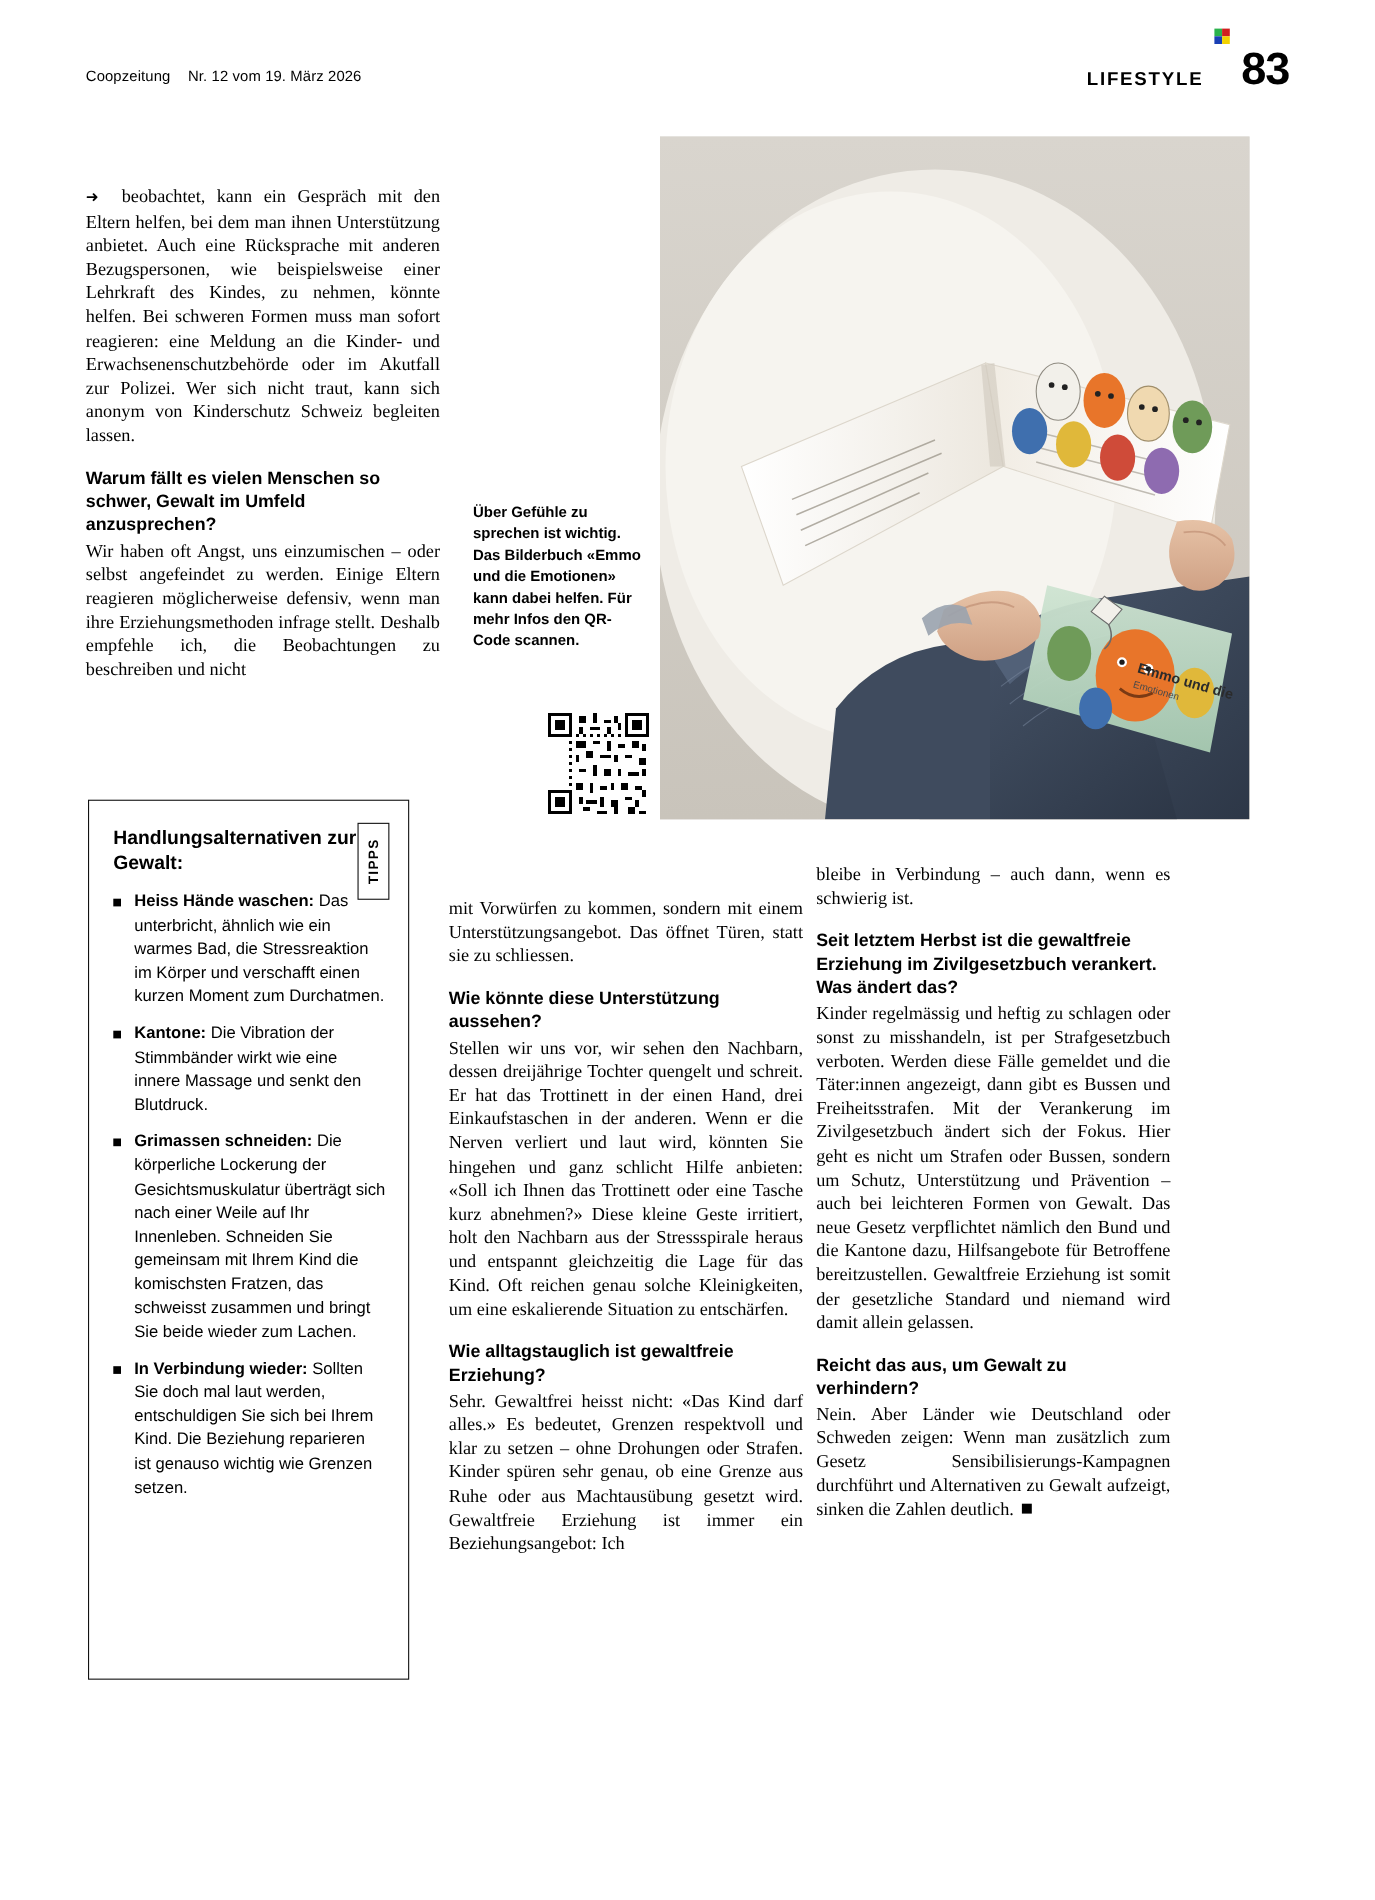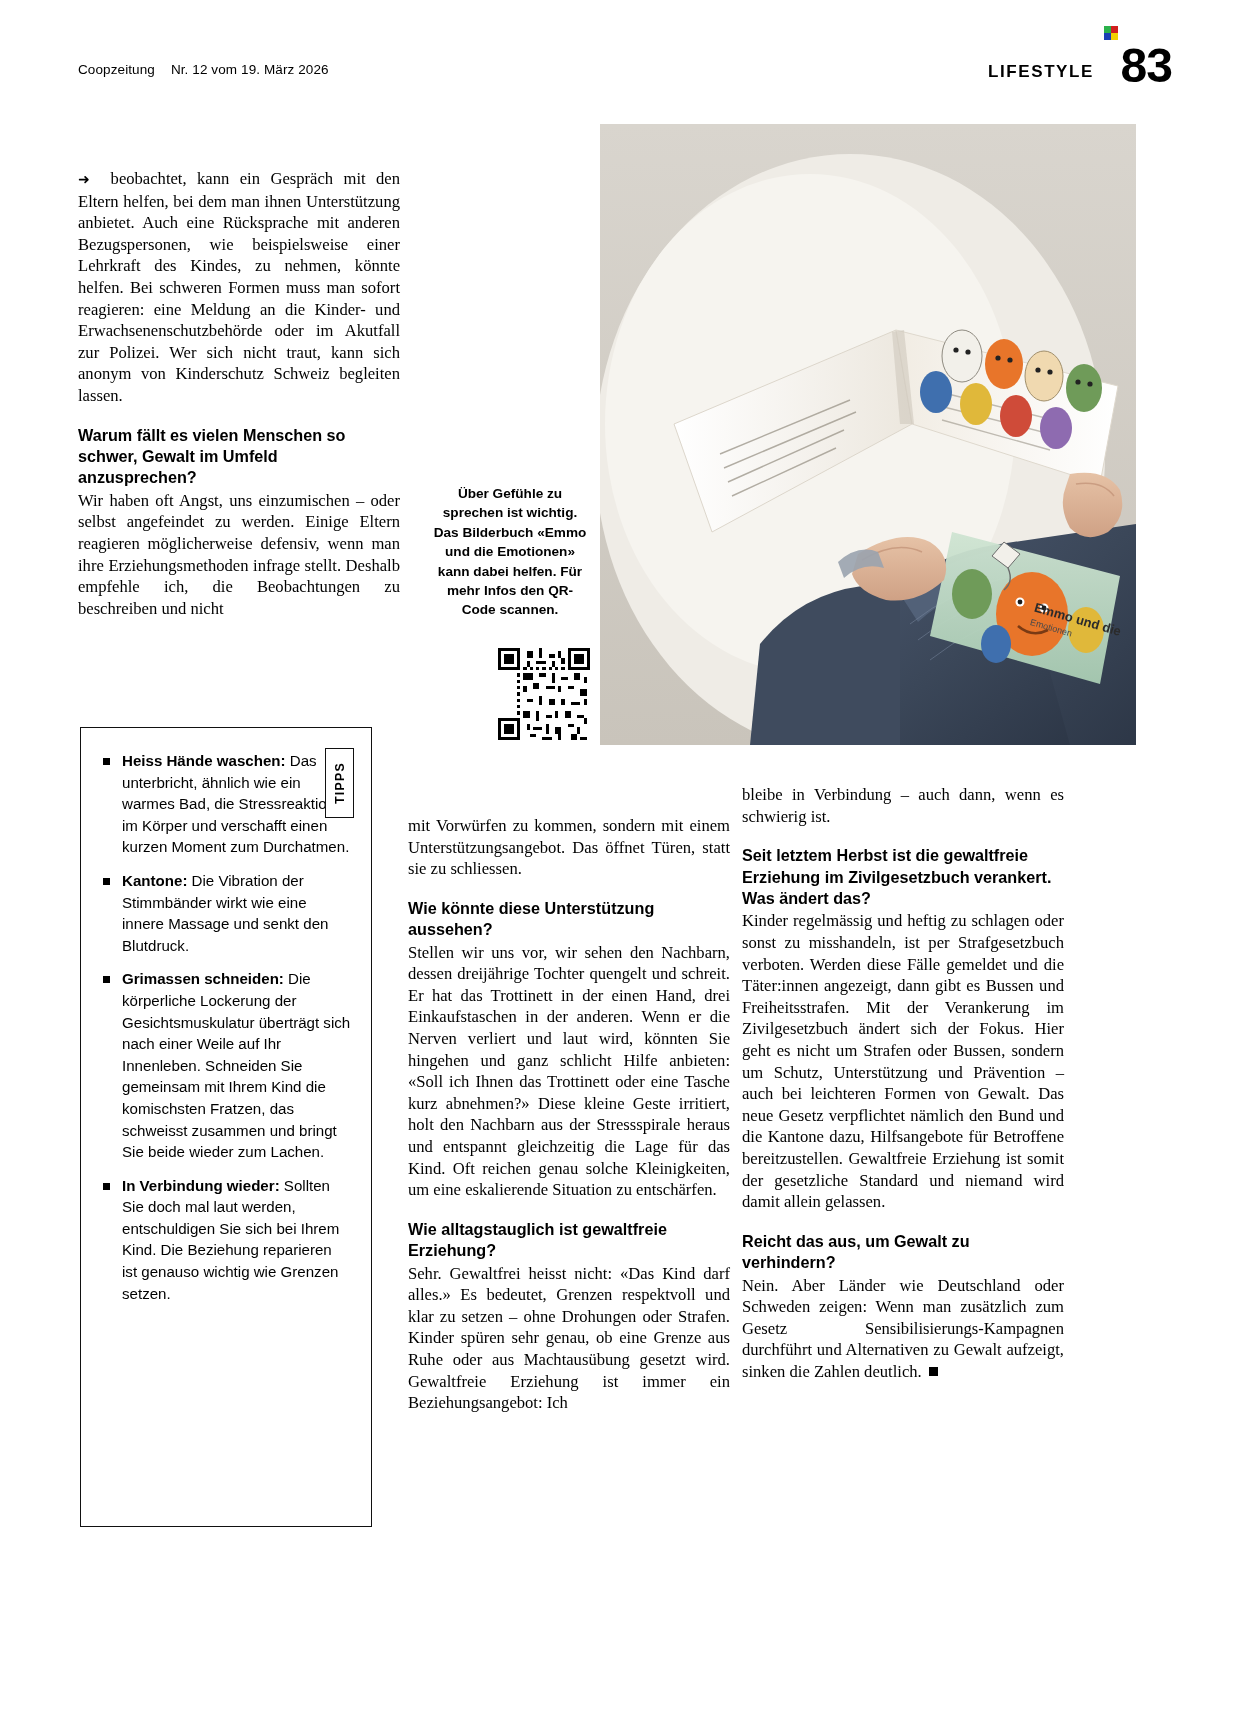--- a/index.html
+++ b/index.html
@@ -17,21 +17,21 @@
 
   
   .masthead{position:absolute;left:78px;top:62px;font-size:13.5px;
     font-family:"Liberation Sans",sans-serif;letter-spacing:.1px;white-space:nowrap;}
   .masthead .brand{font-weight:normal;}
   .masthead .issue{font-weight:normal;margin-left:16px;}
   .section-label{position:absolute;right:156px;top:62px;
     font-family:"Liberation Sans",sans-serif;font-weight:bold;font-size:17px;
     letter-spacing:1.6px;}
   .folio{position:absolute;right:78px;top:42px;
-    font-family:"Liberation Sans",sans-serif;font-weight:bold;font-size:48px;
+    font-family:"Liberation Sans",sans-serif;font-weight:bold;font-size:41px;
     letter-spacing:-1px;line-height:1;}
 
   
   .serif-col{font-family:"Liberation Serif",serif;font-size:16.6px;line-height:21.6px;
     text-align:justify;hyphens:auto;-webkit-hyphens:auto;}
   .serif-col p{margin:0 0 0 0;}
   .qhead{font-family:"Liberation Sans",sans-serif;font-weight:bold;
     font-size:16.2px;line-height:21.4px;text-align:left;margin:18px 0 1px 0;}
   .arrow{font-family:"Liberation Sans",sans-serif;font-size:14px;}
 
@@ -39,21 +39,21 @@
   #col-left-top{position:absolute;left:78px;top:168px;width:322px;}
 
   
   .photo{position:absolute;left:600px;top:124px;width:536px;height:621px;
     overflow:hidden;background:#d8d4cd;}
   .photo svg{display:block;width:100%;height:100%;}
 
   
   .caption{position:absolute;left:430px;top:456px;width:160px;
     font-family:"Liberation Sans",sans-serif;font-weight:bold;
-    font-size:13.6px;line-height:19.4px;text-align:center;margin-top:28px;}
+    font-size:13.6px;line-height:19.4px;text-align:left;}
   .qr{position:absolute;left:498px;top:648px;width:92px;height:92px;}
   .qr svg{display:block;width:100%;height:100%;}
 
   
   .tipsbox{position:absolute;left:80px;top:727px;width:248px;min-height:750px;
     border:1.6px solid #111;padding:22px 20px 26px 22px;box-sizing:content-box;
     font-family:"Liberation Sans",sans-serif;}
   .tips-title{font-weight:bold;font-size:17.6px;line-height:23px;margin-bottom:13px;}
   .tips-list{list-style:none;margin:0;padding:0;}
   .tips-list li{position:relative;padding-left:19px;margin-bottom:12px;
@@ -294,20 +294,21 @@
           <rect x="14" y="28" width="3" height="1"></rect>
         <rect x="19" y="27" width="1" height="2"></rect>
           <rect x="23" y="27" width="2" height="2"></rect>
         <rect x="27" y="22" width="1" height="2"></rect>
           <rect x="26" y="28" width="2" height="1"></rect>
       </g>
     </svg>
   </div>
 
   <div class="tipsbox">
+    <div class="tips-title">Handlungsalternativen zur Gewalt:</div>
     <ul class="tips-list">
       <li><span class="lead">Heiss Hände waschen:</span><span> Das unterbricht, ähnlich wie ein warmes Bad, die Stressreaktion im Körper und verschafft einen kurzen Moment zum Durchatmen.</span></li>
       <li><span class="lead">Kantone:</span><span> Die Vibration der Stimmbänder wirkt wie eine innere Massage und senkt den Blutdruck.</span></li>
       <li><span class="lead">Grimassen schneiden:</span><span> Die körperliche Lockerung der Gesichtsmuskulatur überträgt sich nach einer Weile auf Ihr Innenleben. Schneiden Sie gemeinsam mit Ihrem Kind die komischsten Fratzen, das schweisst zusammen und bringt Sie beide wieder zum Lachen.</span></li>
       <li><span class="lead">In Verbindung wieder:</span><span> Sollten Sie doch mal laut werden, entschuldigen Sie sich bei Ihrem Kind. Die Beziehung reparieren ist genauso wichtig wie Grenzen setzen.</span></li>
     </ul>
   </div>
   <div class="tipstab">
     <span>TIPPS</span>
   </div>

